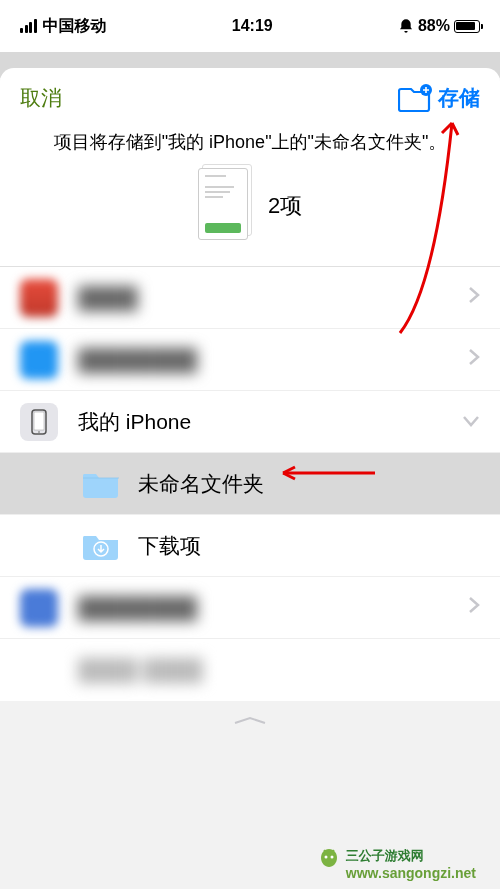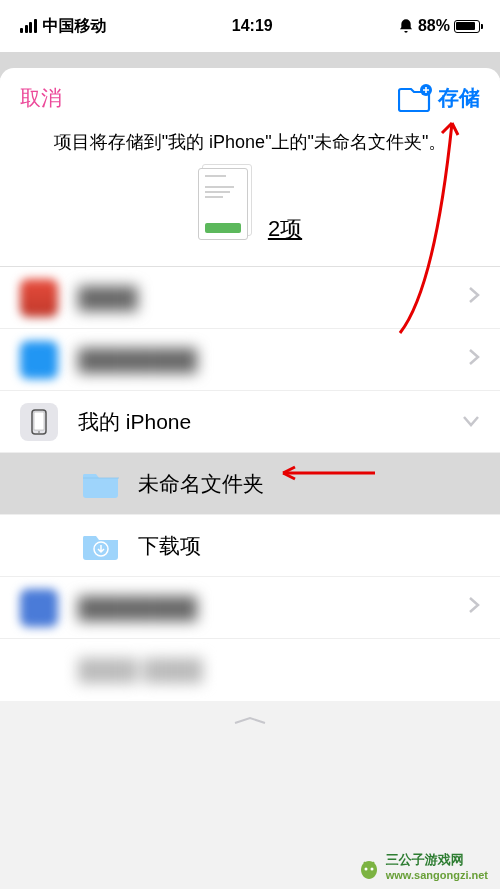--- a/index.html
+++ b/index.html
@@ -87,21 +87,21 @@
       border-radius: 14px 14px 0 0;
       margin-top: -10px;
     }
     .sheet-header {
       display: flex;
       align-items: center;
       justify-content: space-between;
       padding: 16px 20px 10px;
     }
     .btn-cancel {
-      color: #ec4899;
+      color: #4d7c0f;
       font-size: 21px;
       background: none;
       border: none;
       cursor: pointer;
     }
     .header-right {
       display: flex;
       align-items: center;
       gap: 6px;
     }
@@ -119,25 +119,24 @@
       cursor: pointer;
     }
     .prompt-text {
       text-align: center;
       font-size: 18px;
       color: #000;
       padding: 8px 30px 14px;
     }
     .preview-row {
       display: flex;
-      align-items: flex-end;
+      align-items: center;
       justify-content: center;
       gap: 16px;
       padding-bottom: 22px;
-      text-decoration: underline;
     }
     .thumbnail-stack {
       position: relative;
       width: 54px;
       height: 76px;
     }
     .thumb-back {
       position: absolute;
       top: -4px;
       left: 4px;
@@ -240,23 +239,23 @@
     }
     .arrow2 {
       top: 464px;
       left: 275px;
       width: 100px;
       height: 18px;
     }
     .watermark {
       position: absolute;
       bottom: 8px;
-      right: 12px;
-      display: flex;
-      align-items: flex-end;
+      right: 24px;
+      display: flex;
+      align-items: flex-start;
       gap: 6px;
       font-size: 14px;
       color: #2e7d32;
       font-weight: 600;
     }
     .grabber {
       text-align: center;
       padding: 10px 0;
       color: #c7c7cc;
     }
@@ -412,15 +411,15 @@
 
 <div class="watermark">
   <svg width="22" height="22" viewBox="0 0 22 22">
     <path d="M11 2 C 6 2 3 6 3 11 c0 5 4 9 8 9 s8 -4 8 -9 c0 -5 -3 -9 -8 -9 z" fill="#7cb342"></path>
     <circle cx="8" cy="10" r="1.5" fill="#fff"></circle>
       <circle cx="14" cy="10" r="1.5" fill="#fff"></circle>
     <path d="M6 3 l2 3 M16 3 l-2 3" stroke="#7cb342" stroke-width="1.5"></path>
   </svg>
   <div>
     <div style="font-size:13px">三公子游戏网</div>
-    <div style="font-size:11px;color:#689f38">www.sangongzi.net</div>
+    <div style="font-size:14px;color:#689f38">www.sangongzi.net</div>
   </div>
 </div>
 
 </body></html>

